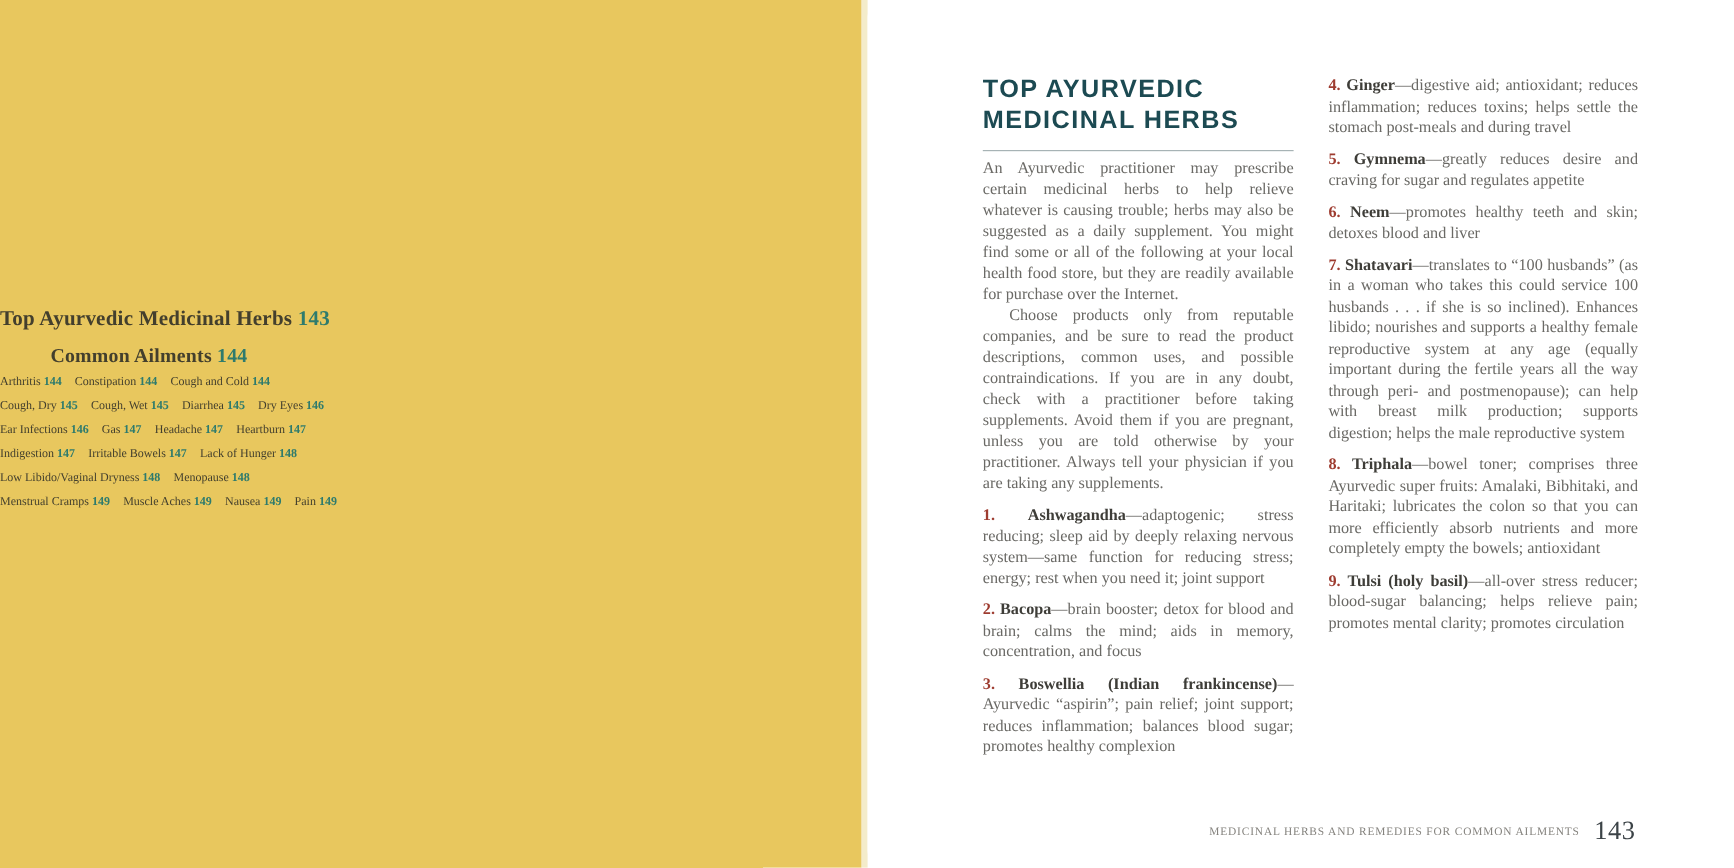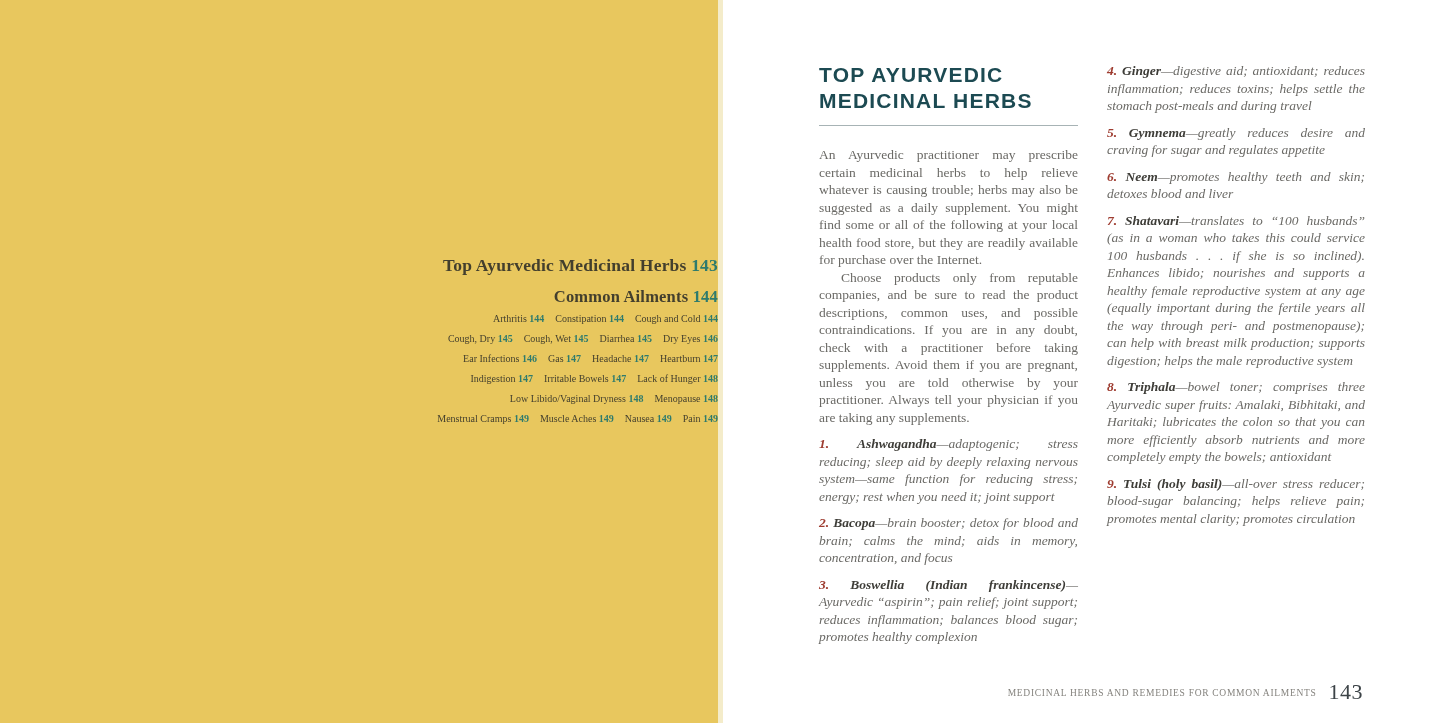--- a/index.html
+++ b/index.html
@@ -29,21 +29,21 @@
   .page-left{
     position:absolute;left:0;top:0;width:718px;height:723px;
     background:var(--page-yellow);
   }
   .page-edge{
     position:absolute;left:718px;top:0;width:5px;height:723px;
     background:var(--gutter-cream);
   }
   .toc{
     position:absolute;top:254px;left:0;width:718px;
-    text-align:right;
+    text-align:left;
     color:var(--toc-text);
   }
   .toc-title{
     font-size:17.5px;line-height:22px;font-weight:600;
     margin-bottom:10px;letter-spacing:.2px;
   }
   .toc-section{
     font-size:16.5px;line-height:21px;font-weight:700;
     margin-bottom:2px;letter-spacing:.2px;padding-left:42px;
   }
@@ -68,35 +68,34 @@
     font-family:"Liberation Sans", sans-serif;
     font-size:21px;line-height:26px;font-weight:700;
     letter-spacing:1.2px;
     color:var(--heading-teal);
   }
   .title-rule{
     border:none;border-top:1px solid var(--rule-gray);
     margin:11px 0 0 0;width:100%;
   }
   .intro{
-    margin-top:20px;
+    margin-top:5px;
     font-size:13.5px;line-height:17.5px;
     color:var(--body-gray);
     text-align:justify;
   }
   .intro.indent{margin-top:0;text-indent:22px;}
 
   .herb-list{margin-top:9px;}
   .col-2 .herb-list{margin-top:0;}
   .herb-item{
     font-size:13.5px;line-height:17.5px;
     color:var(--body-gray);
     text-align:justify;
     margin-top:9px;
-    font-style:italic;
   }
   .col-2 .herb-item:first-child{margin-top:0;}
   .herb-num{
     color:var(--herb-number-red);
     font-weight:700;
   }
   .herb-name{
     color:var(--herb-name);
     font-weight:700;
   }

